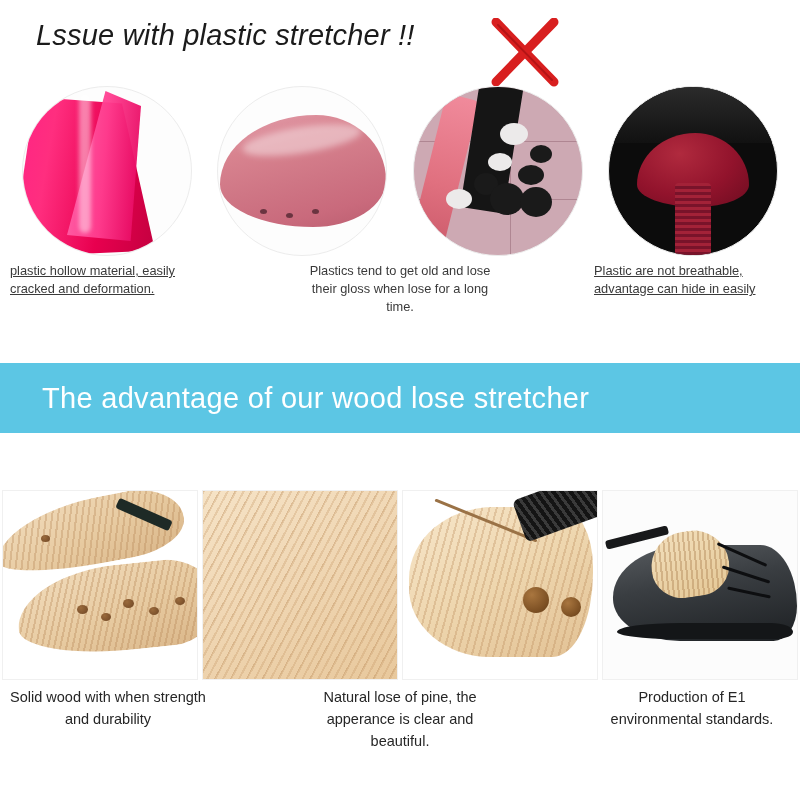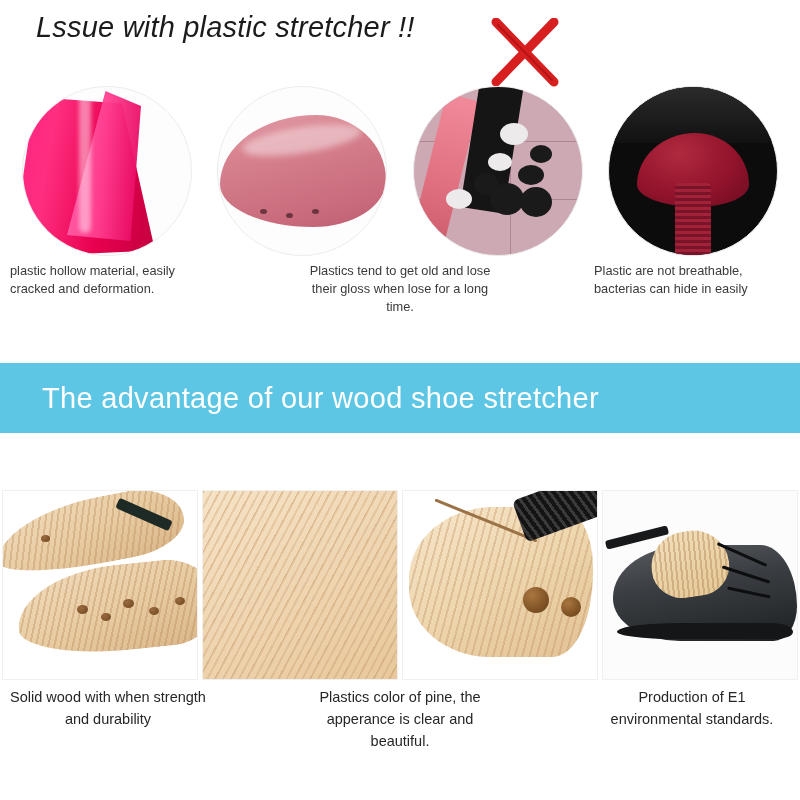--- a/index.html
+++ b/index.html
@@ -10,21 +10,21 @@
     overflow: hidden;
   }
   .page { position: relative; width: 800px; height: 800px; background: #fff; }
 
   
   .top-section {
     position: absolute; left: 0; top: 0; width: 800px; height: 345px;
     background: #ffffff;
   }
   .headline {
-    position: absolute; left: 36px; top: 11px;
+    position: absolute; left: 36px; top: 19px;
     font-size: 29px; font-style: italic; font-weight: 400;
     color: #1b1b1b; letter-spacing: 0.2px; white-space: nowrap;
   }
   .xmark {
     position: absolute; left: 488px; top: 18px; width: 74px; height: 70px;
   }
 
   .circle-row {
     position: absolute; left: 0; top: 86px; width: 800px; height: 180px;
     display: flex; justify-content: space-between; padding: 0 14px;
@@ -110,21 +110,21 @@
     position: absolute; left: 0; width: 800px;
     display: flex; justify-content: space-between; padding: 0 10px;
   }
   .caption-row.top { top: 262px; height: 70px; }
   .caption-row.bottom { top: 686px; height: 70px; }
   .caption {
     width: 196px; text-align: center;
     font-size: 13.5px; line-height: 19px; color: #2c2c2c;
   }
   .caption-row.top .caption { font-size: 12.8px; line-height: 18px; color: #3a3a3a; }
-  .caption.left-align { text-align: left; }
+  .caption.left-align { text-align: left; text-decoration: underline; }
   .caption-row.bottom .caption { font-size: 14.5px; line-height: 22px; color: #262626; }
 
   
   .banner {
     position: absolute; left: 0; top: 363px; width: 800px; height: 70px;
     background: #5cc6e4; display: flex; align-items: center;
   }
   .banner-text {
     margin-left: 42px; color: #ffffff; font-size: 29px; font-weight: 400;
     letter-spacing: 0.3px; white-space: nowrap;
@@ -292,27 +292,27 @@
             <div class="dome"></div>
             <div class="screw"></div>
         </div>
       </div>
 
     </div>
 
     <div class="caption-row top">
       <div class="caption left-align">plastic hollow material, easily cracked and deformation.</div>
       <div class="caption">Plastics tend to get old and lose their gloss when lose for a long time.</div>
-      <div class="caption left-align">Plastic are not breathable, bacterias can hide in easily</div>
+      <div class="caption left-align">Plastic are not breathable, advantage can hide in easily</div>
     </div>
 
   </div>
 
   <div class="banner">
-    <div class="banner-text">The advantage of our wood shoe stretcher</div>
+    <div class="banner-text">The advantage of our wood lose stretcher</div>
   </div>
 
   <div class="wood-row">
 
     <div class="wood-cell w1">
       <div class="piece p-back"></div>
       <div class="piece p-front"></div>
       <div class="slot"></div>
       <div class="hole" style="left:38px;top:44px;width:9px;height:7px"></div>
       <div class="hole" style="left:74px;top:114px;width:11px;height:9px"></div>
@@ -341,17 +341,17 @@
       <div class="sole"></div>
       <div class="lace" style="left:112px;top:62px;width:54px;transform:rotate(24deg)"></div>
       <div class="lace" style="left:118px;top:82px;width:50px;transform:rotate(18deg)"></div>
       <div class="lace" style="left:124px;top:100px;width:44px;transform:rotate(12deg)"></div>
     </div>
 
   </div>
 
   <div class="caption-row bottom">
     <div class="caption">Solid wood with when strength and durability</div>
-    <div class="caption">Plastics color of pine, the apperance is clear and beautiful.</div>
+    <div class="caption">Natural lose of pine, the apperance is clear and beautiful.</div>
     <div class="caption">Production of E1 environmental standards.</div>
   </div>
 
 </div>
 
 </body></html>

